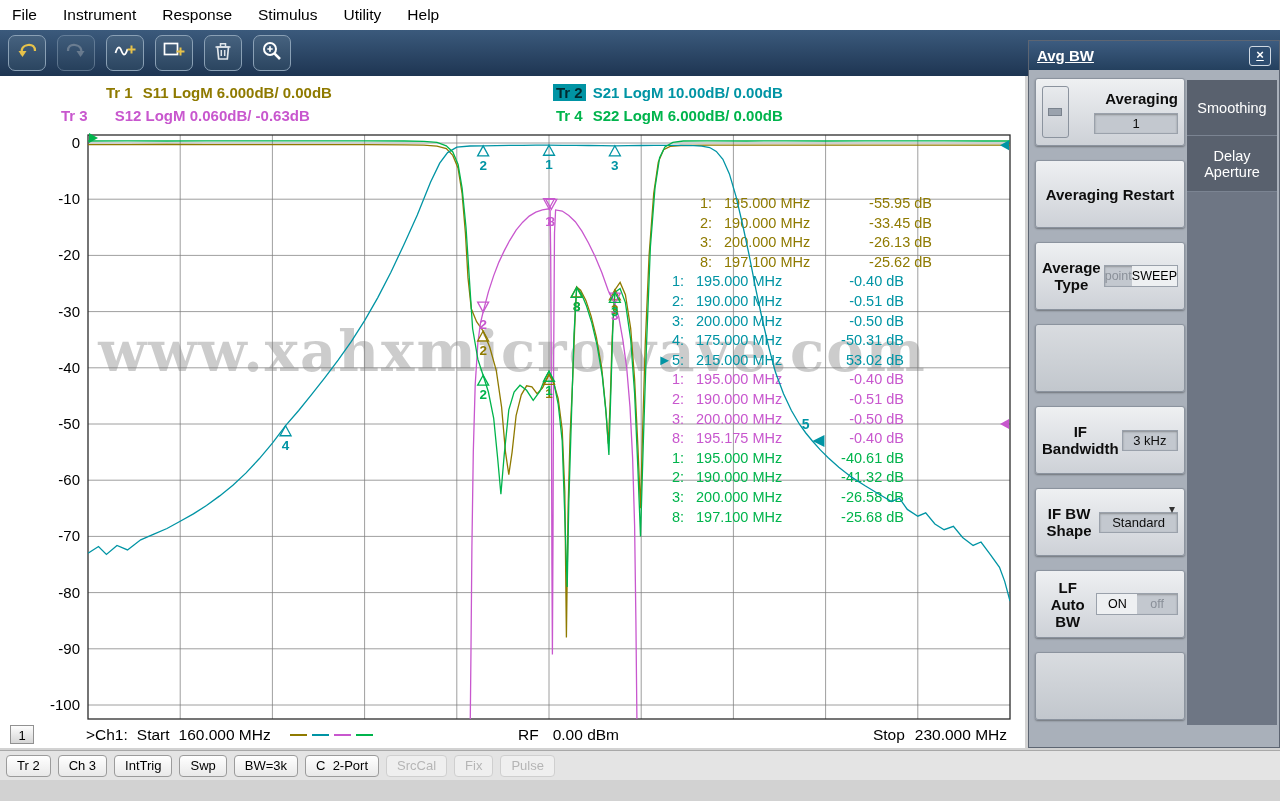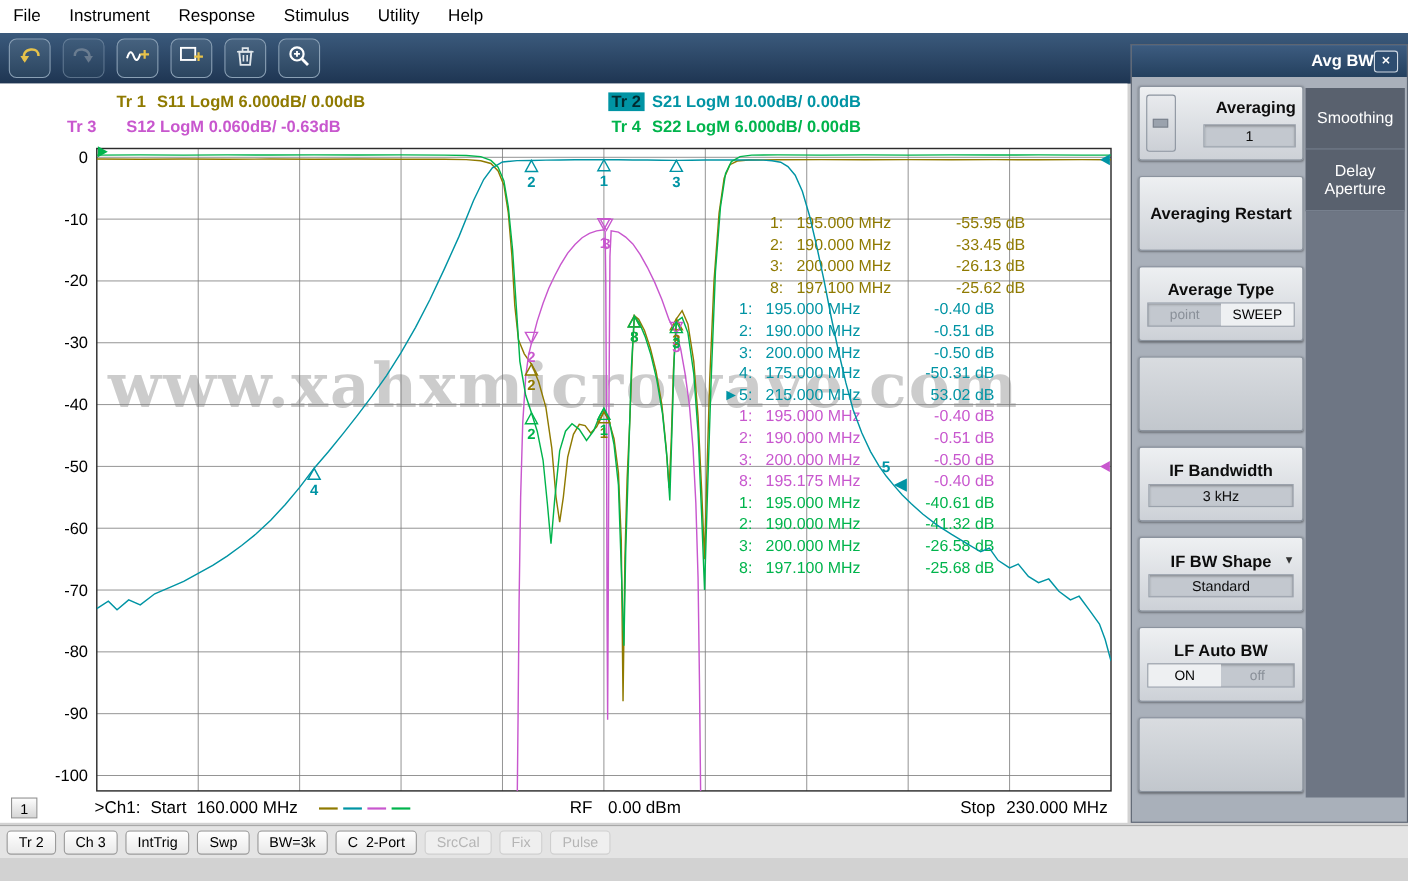--- a/index.html
+++ b/index.html
@@ -35,26 +35,26 @@
   .channel-line{position:absolute;left:0;top:648px;width:100%;height:24px;z-index:5;font-size:15.5px;color:#000;}
   .ch-badge{position:absolute;left:10px;top:1px;width:24px;height:19px;background:linear-gradient(#fdfdfd,#d6d6d6);border:1px solid #919191;text-align:center;font-size:13px;line-height:19px;box-sizing:border-box;}
   .ch-text{position:absolute;left:86px;top:2px;display:flex;gap:9px;align-items:center;white-space:pre;}
   .legend{display:inline-flex;gap:5px;margin-left:10px;align-items:center;}
   .dash{display:inline-block;width:17px;height:2.5px;}
   .ch-rf{position:absolute;left:518px;top:2px;display:flex;gap:14px;white-space:pre;}
   .ch-stop{position:absolute;right:18px;top:2px;display:flex;gap:10px;white-space:pre;}
 
   
   .side-panel{position:absolute;left:1028px;top:40px;width:252px;height:708px;background:#a9b0ba;border:1px solid #5d6572;box-sizing:border-box;}
-  .sp-title{height:29px;background:linear-gradient(#3d5c80,#24405e);color:#fff;font-weight:700;font-size:15px;display:flex;align-items:center;justify-content:flex-end;padding:0 8px;}
+  .sp-title{height:29px;background:linear-gradient(#3d5c80,#24405e);color:#fff;font-weight:700;font-size:15px;display:flex;align-items:center;justify-content:space-between;padding:0 8px;text-decoration:underline;}
   .sp-close{width:20px;height:18px;border:1px solid #cfd8e2;border-radius:3px;background:#2e4d70;color:#fff;font-size:13px;font-weight:700;text-align:center;line-height:16px;cursor:default;}
   .sp-body{position:relative;height:677px;}
   .sp-col{position:absolute;left:6px;top:8px;width:150px;display:flex;flex-direction:column;gap:14px;}
   .sp-btn{position:relative;height:68px;background:linear-gradient(#eef0f2,#cdd1d7);border:1px solid #8b939e;border-radius:3px;box-shadow:0 1px 2px rgba(0,0,0,.35);display:flex;align-items:center;justify-content:center;font-size:15px;font-weight:700;color:#0d0d0d;text-align:center;box-sizing:border-box;}
-  .sp-btn.col{flex-direction:column;gap:3px;padding:8px 6px;}
+  .sp-btn.col{flex-direction:row;gap:3px;padding:8px 6px;}
   .sp-btn.blank{background:linear-gradient(#d9dce0,#c2c7cd);}
   .sp-btn.avg{justify-content:flex-start;padding:6px;gap:9px;}
   .led{width:25px;height:50px;background:linear-gradient(#e8eaed,#ccd0d6);border:1px solid #8b939e;border-radius:3px;position:relative;flex:none;}
   .led::after{content:"";position:absolute;left:5px;top:21px;width:12px;height:6px;background:#9aa2ad;border:1px solid #7a828d;}
   .avg-right{display:flex;flex-direction:column;gap:6px;align-items:flex-end;flex:1;}
   .inset{background:#c3c8cf;border:1px solid #9aa1ab;box-shadow:inset 0 1px 2px rgba(0,0,0,.3);font-weight:400;font-size:13px;padding:2px 0;width:82px;display:inline-block;text-align:center;}
   .inset.wide{width:130px;}
   .seg{display:flex;width:132px;background:#c3c8cf;border:1px solid #9aa1ab;box-shadow:inset 0 1px 2px rgba(0,0,0,.25);}
   .seg span{flex:1;font-size:12.5px;font-weight:400;padding:3px 0;}
   .seg-on{background:#eef0f2;color:#000;}

